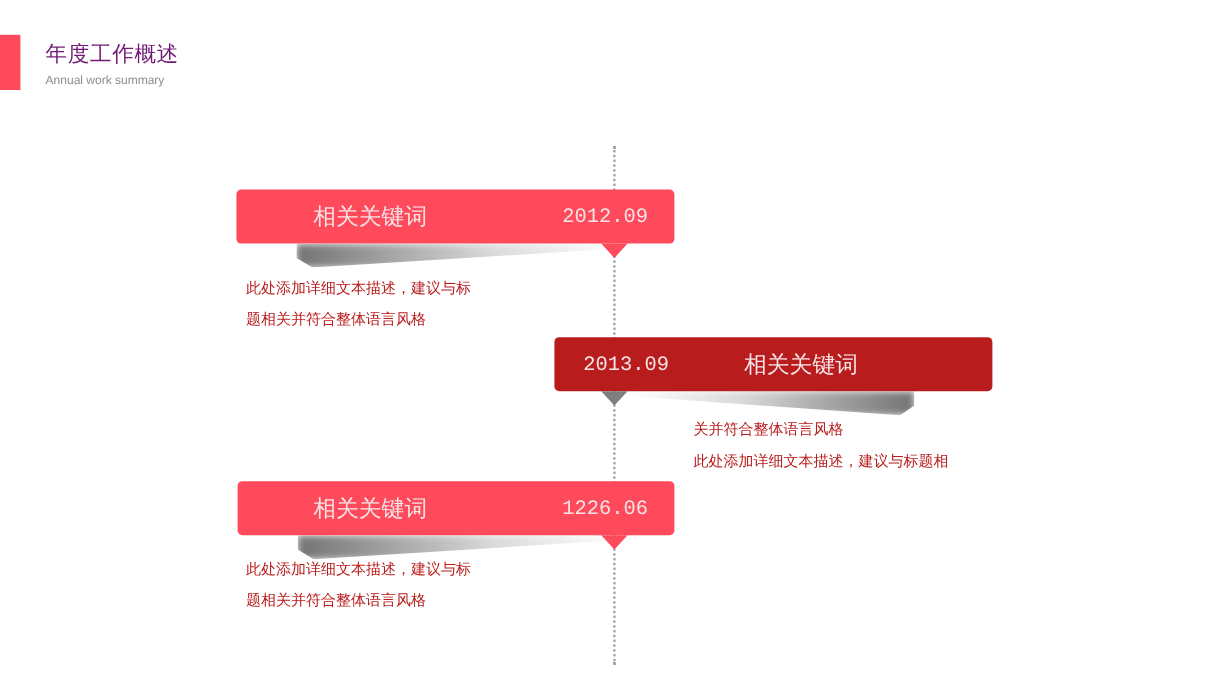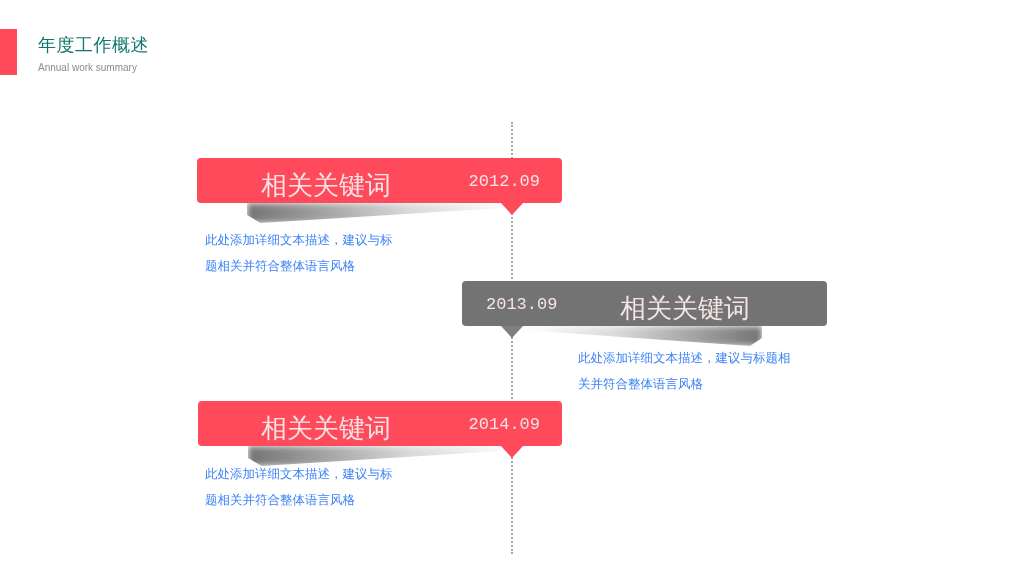--- a/index.html
+++ b/index.html
@@ -2,41 +2,41 @@
 <html><head>
   <meta charset="utf-8">
   <style>
     html, body { margin:0; padding:0; }
     body {
       width:1024px; height:576px; position:relative; overflow:hidden;
       background:#ffffff;
       font-family: "DejaVu Sans", "Liberation Sans", sans-serif;
     }
     .accent-bar { position:absolute; left:0; top:29px; width:17px; height:46px; }
-    .title { position:absolute; left:38px; top:33px; font-size:18px; color:#0f766e; letter-spacing:0.5px; }
+    .title { position:absolute; left:38px; top:33px; font-size:18px; color:#701a75; letter-spacing:0.5px; }
     .subtitle { position:absolute; left:38px; top:62px; font-size:10px; color:#8c8c8c; font-family:"Liberation Sans", sans-serif; }
 
     .timeline-line {
       position:absolute; left:511px; top:122px; width:0; height:432px;
       border-left:2px dotted #a6a6a6;
     }
 
     .card { position:absolute; height:45px; border-radius:4px; }
     .card .shadow {
       position:absolute; height:20px; top:45px; z-index:-1;
       filter: blur(3px);
     }
     .card .pointer {
       position:absolute; bottom:-12px; width:0; height:0;
       border-left:11px solid transparent; border-right:11px solid transparent;
     }
-    .card .kw { position:absolute; top:10px; font-size:26px; color:#f6e4e6; font-family:"DejaVu Serif","Liberation Serif", serif; }
+    .card .kw { position:absolute; top:10px; font-size:19px; color:#f6e4e6; font-family:"DejaVu Serif","Liberation Serif", serif; }
     .card .yr { position:absolute; top:14px; font-size:17px; color:#f6e4e6; font-family:Liberation Mono, monospace; }
 
-    .desc { position:absolute; font-size:12.5px; color:#3b82f6; line-height:26px; }
+    .desc { position:absolute; font-size:12.5px; color:#b91c1c; line-height:26px; }
   </style>
 </head>
 <body>
 
 <div class="accent-bar" style="background:#fe4a5a;"></div>
 <div class="title">年度工作概述</div>
 <div class="subtitle">Annual work summary</div>
 
 <div class="timeline-line"></div>
 
@@ -44,33 +44,33 @@
   <div class="shadow" style="left:50px; width:270px; background:linear-gradient(to right, rgba(0,0,0,0.55), rgba(0,0,0,0.15) 60%, rgba(0,0,0,0)); clip-path:polygon(0 0,100% 0,100% 20%,5% 100%,0 60%);"></div>
   <span class="kw" style="left:64px;">相关关键词</span>
   <span class="yr" style="right:22px;">2012.09</span>
   <div class="pointer" style="left:304px; border-top:12px solid #fe4a5a;"></div>
 </div>
 <div class="desc" style="left:205px; top:227px;">
   <div>此处添加详细文本描述，建议与标</div>
   <div>题相关并符合整体语言风格</div>
 </div>
 
-<div class="card" style="left:462px; top:281px; width:365px; background:#737373;">
+<div class="card" style="left:462px; top:281px; width:365px; background:#b91c1c;">
   <div class="shadow" style="left:60px; width:240px; background:linear-gradient(to right, rgba(0,0,0,0), rgba(0,0,0,0.15) 40%, rgba(0,0,0,0.55)); clip-path:polygon(0 0,100% 0,100% 60%,95% 100%,0 20%);"></div>
   <span class="yr" style="left:24px;">2013.09</span>
   <span class="kw" style="left:158px;">相关关键词</span>
   <div class="pointer" style="left:39px; border-top:12px solid #7f7f7f;"></div>
 </div>
 <div class="desc" style="left:578px; top:345px;">
+  <div>关并符合整体语言风格</div>
   <div>此处添加详细文本描述，建议与标题相</div>
-  <div>关并符合整体语言风格</div>
 </div>
 
 <div class="card" style="left:198px; top:401px; width:364px; background:#fe4a5a;">
   <div class="shadow" style="left:50px; width:270px; background:linear-gradient(to right, rgba(0,0,0,0.55), rgba(0,0,0,0.15) 60%, rgba(0,0,0,0)); clip-path:polygon(0 0,100% 0,100% 20%,5% 100%,0 60%);"></div>
   <span class="kw" style="left:63px;">相关关键词</span>
-  <span class="yr" style="right:22px;">2014.09</span>
+  <span class="yr" style="right:22px;">1226.06</span>
   <div class="pointer" style="left:303px; border-top:12px solid #fe4a5a;"></div>
 </div>
 <div class="desc" style="left:205px; top:461px;">
   <div>此处添加详细文本描述，建议与标</div>
   <div>题相关并符合整体语言风格</div>
 </div>
 
 </body></html>

